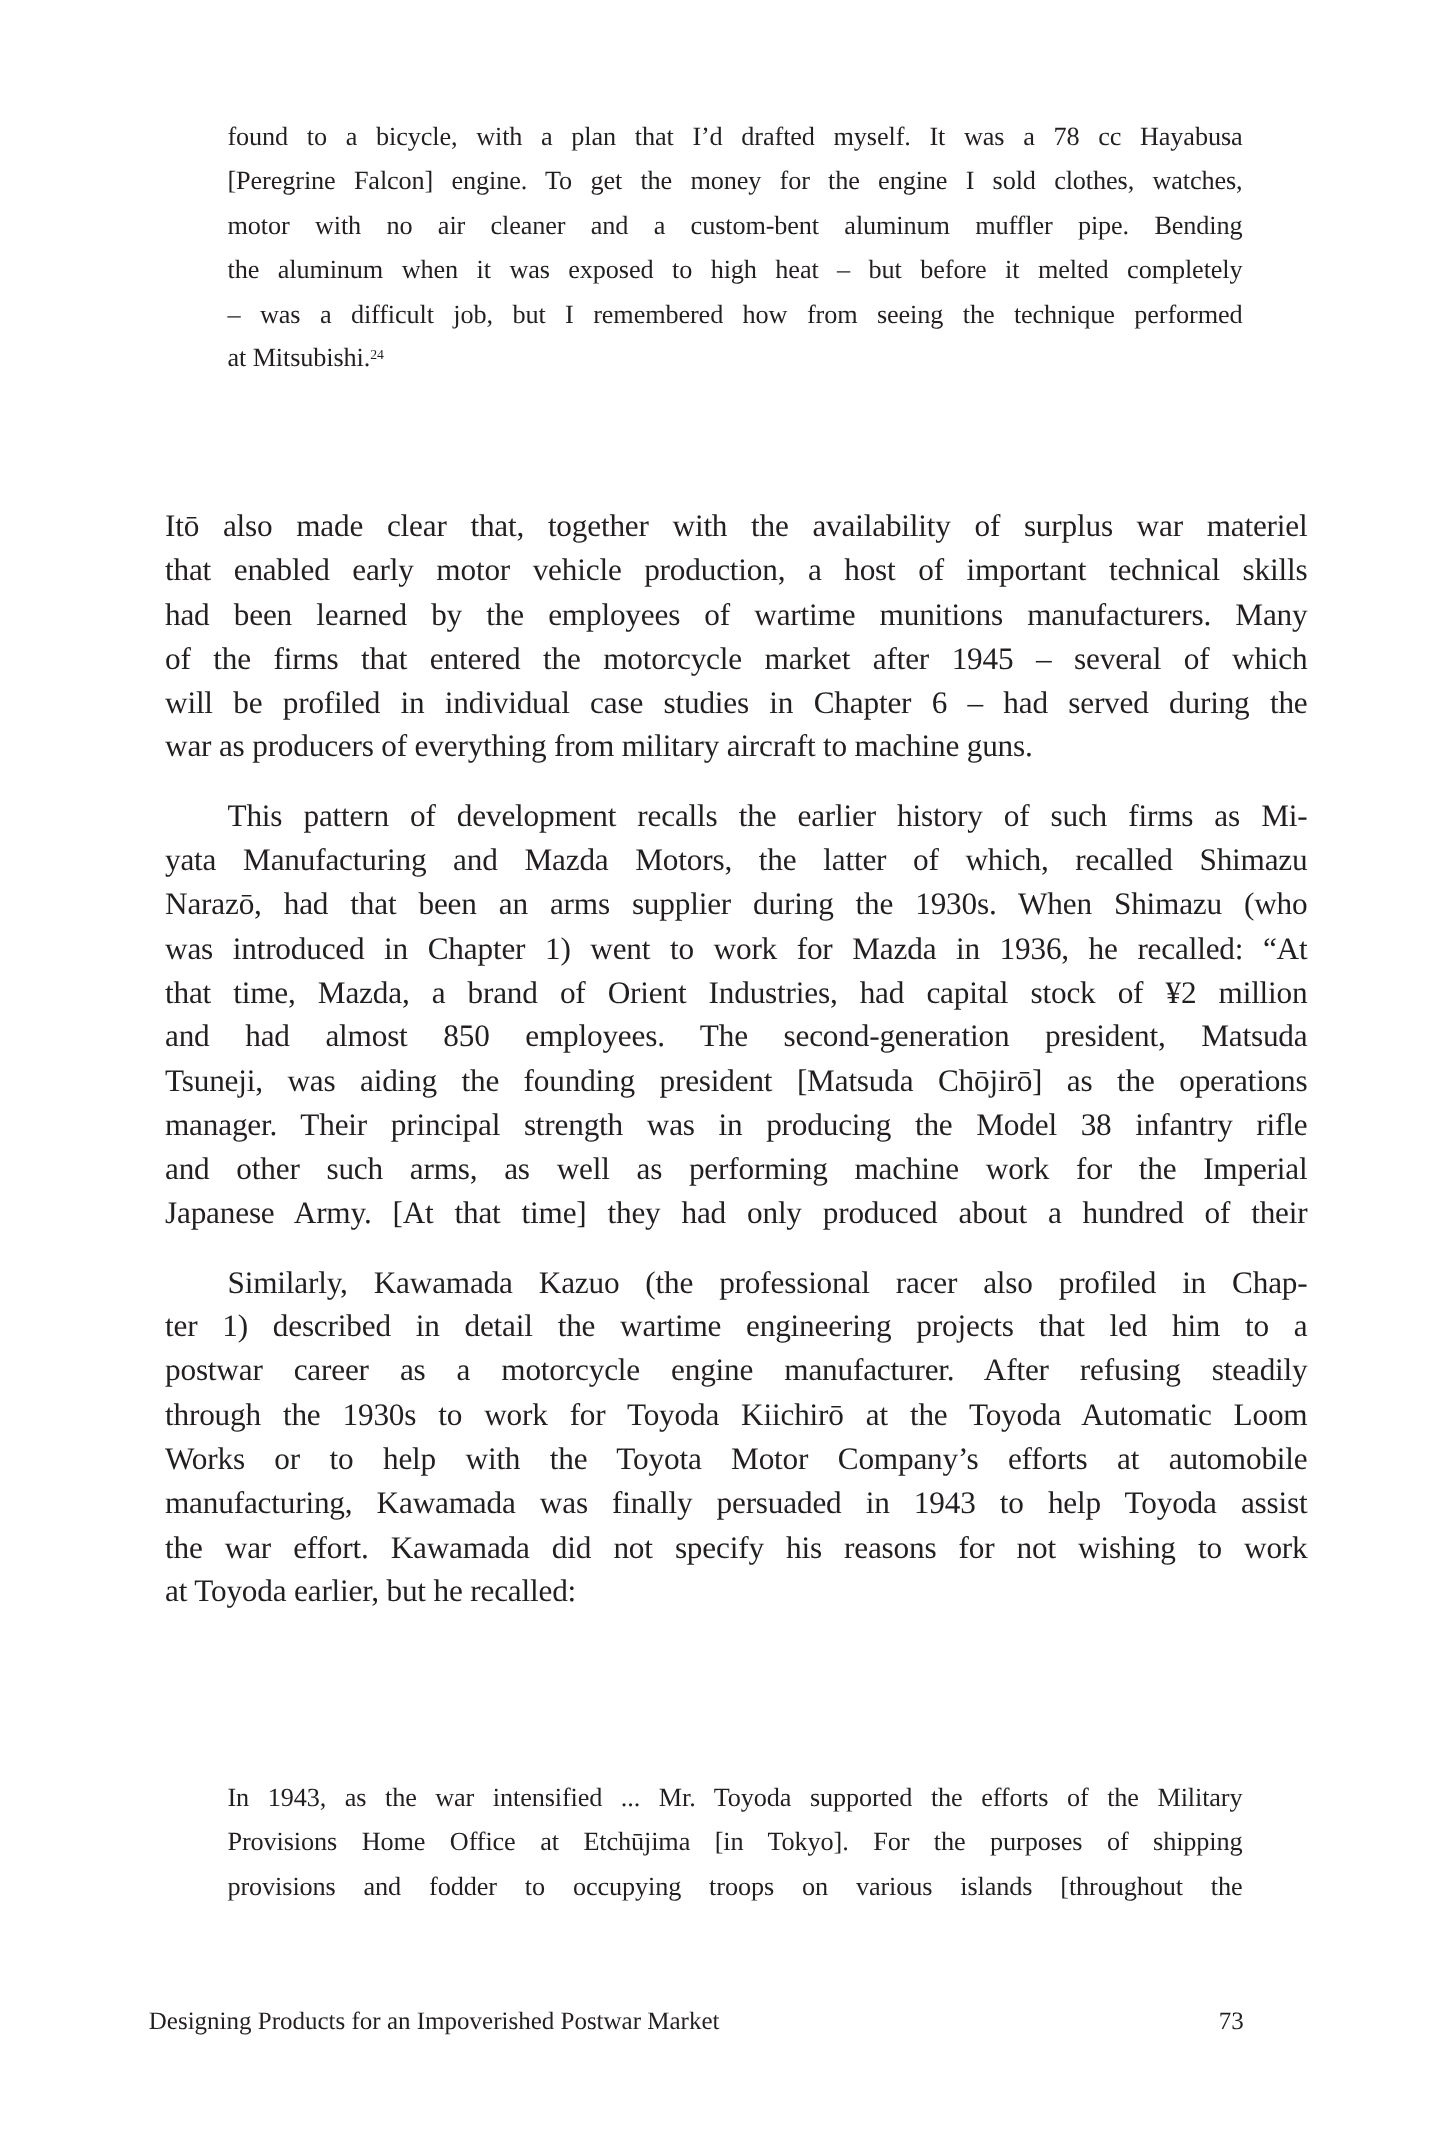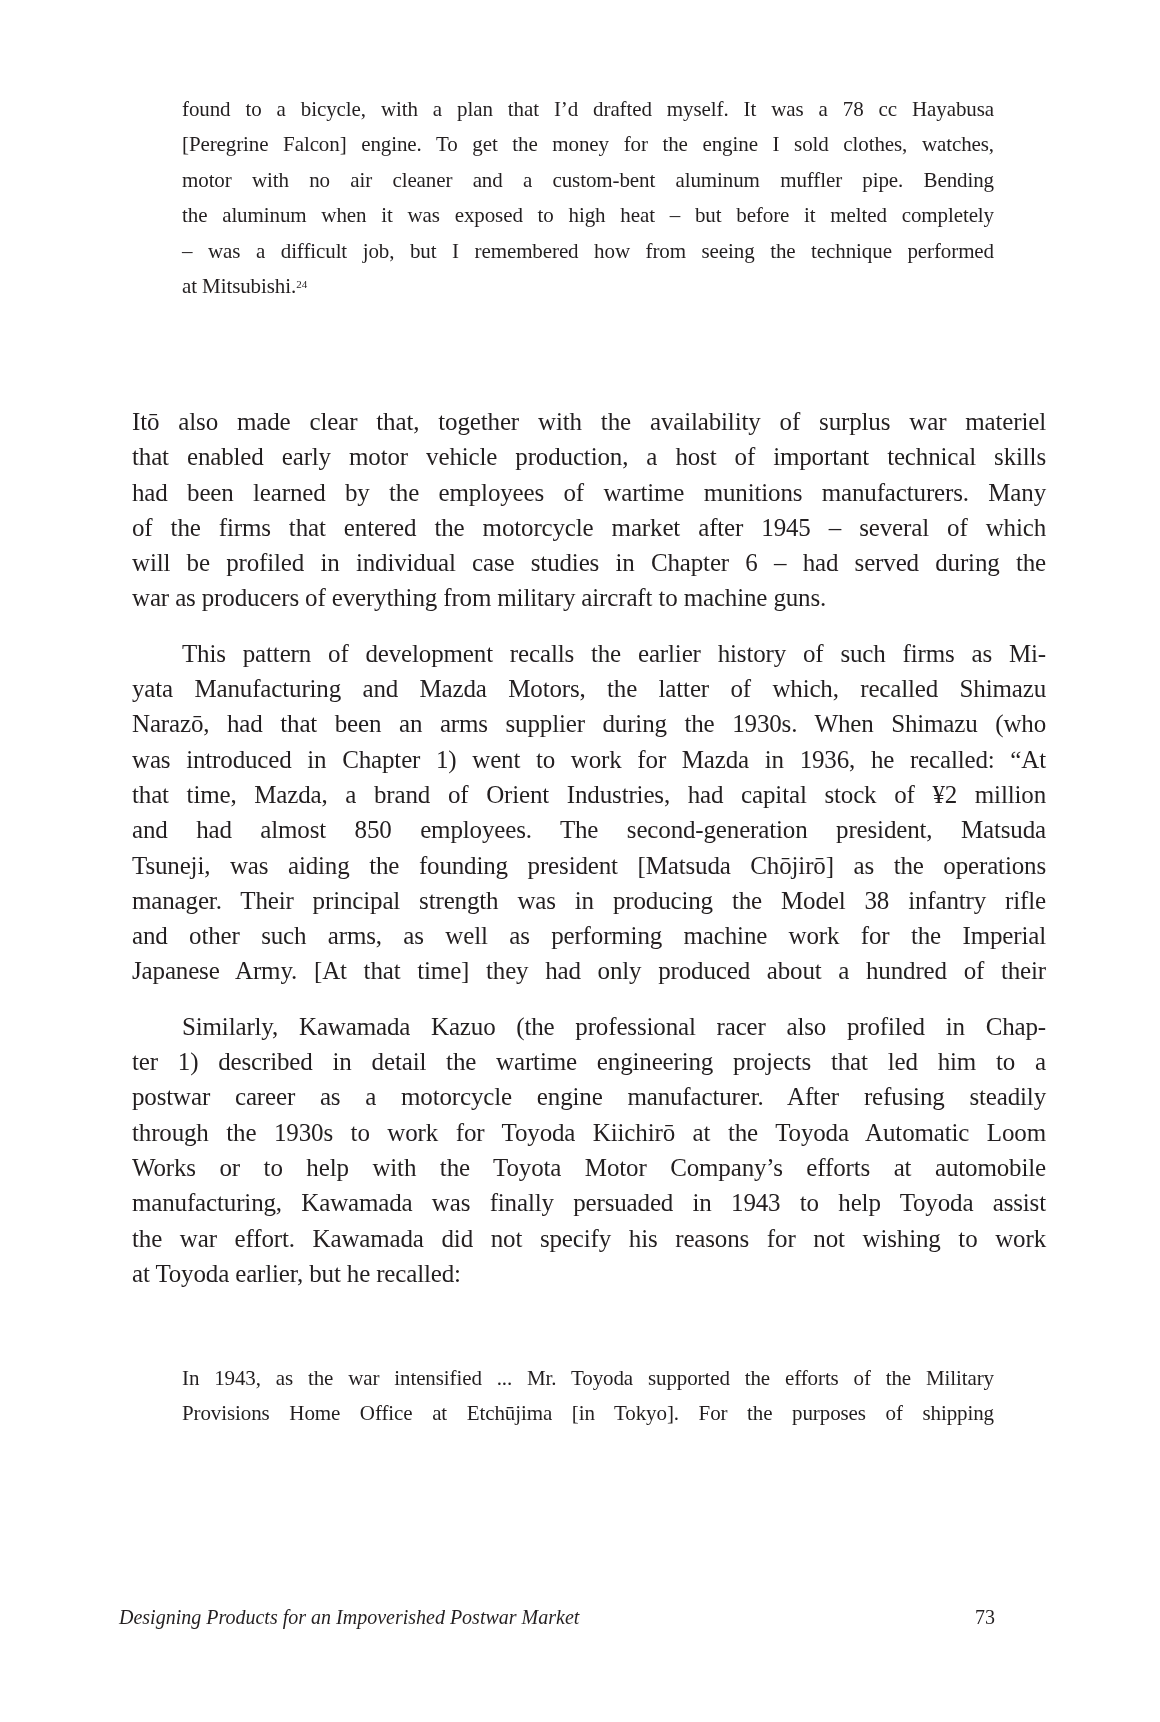--- a/index.html
+++ b/index.html
@@ -34,21 +34,21 @@
     .blockquote .line {
       display: block;
       text-align: justify;
       text-align-last: justify;
       white-space: nowrap;
     }
     .blockquote .line.last {
       text-align-last: left;
     }
     .quote-1 { top: 92px; }
-    .quote-2 { top: 1361px; }
+    .quote-2 { top: 1421px; }
 
     .body-text {
       position: absolute;
       left: 132px;
       top: 404px;
       width: 914px;
       font-size: 25px;
       line-height: 35.3px;
       letter-spacing: -0.15px;
     }
@@ -76,21 +76,20 @@
       position: absolute;
       left: 119px;
       top: 1606px;
       width: 876px;
       font-size: 20px;
       display: flex;
       justify-content: space-between;
       align-items: baseline;
     }
     .footer .running-title {
-      font-style: italic;
     }
   </style>
 </head>
 <body>
 
 <div class="page">
 
   <div class="blockquote quote-1">
     <span class="line">found to a bicycle, with a plan that I’d drafted myself. It was a 78 cc Hayabusa</span>
     <span class="line">[Peregrine Falcon] engine. To get the money for the engine I sold clothes, watches,</span>
@@ -126,20 +125,21 @@
     <span class="line">through the 1930s to work for Toyoda Kiichirō at the Toyoda Automatic Loom</span>
     <span class="line">Works or to help with the Toyota Motor Company’s efforts at automobile</span>
     <span class="line">manufacturing, Kawamada was finally persuaded in 1943 to help Toyoda assist</span>
     <span class="line">the war effort. Kawamada did not specify his reasons for not wishing to work</span>
     <span class="line last">at Toyoda earlier, but he recalled:</span>
   </div>
 
   <div class="blockquote quote-2">
     <span class="line">In 1943, as the war intensified ... Mr. Toyoda supported the efforts of the Military</span>
     <span class="line">Provisions Home Office at Etchūjima [in Tokyo]. For the purposes of shipping</span>
+    <span class="line">provisions and fodder to occupying troops on various islands [throughout the</span>
   </div>
 
   <div class="footer">
     <span class="running-title">Designing Products for an Impoverished Postwar Market</span>
     <span class="page-number">73</span>
   </div>
 
 </div>
 
 </body></html>

